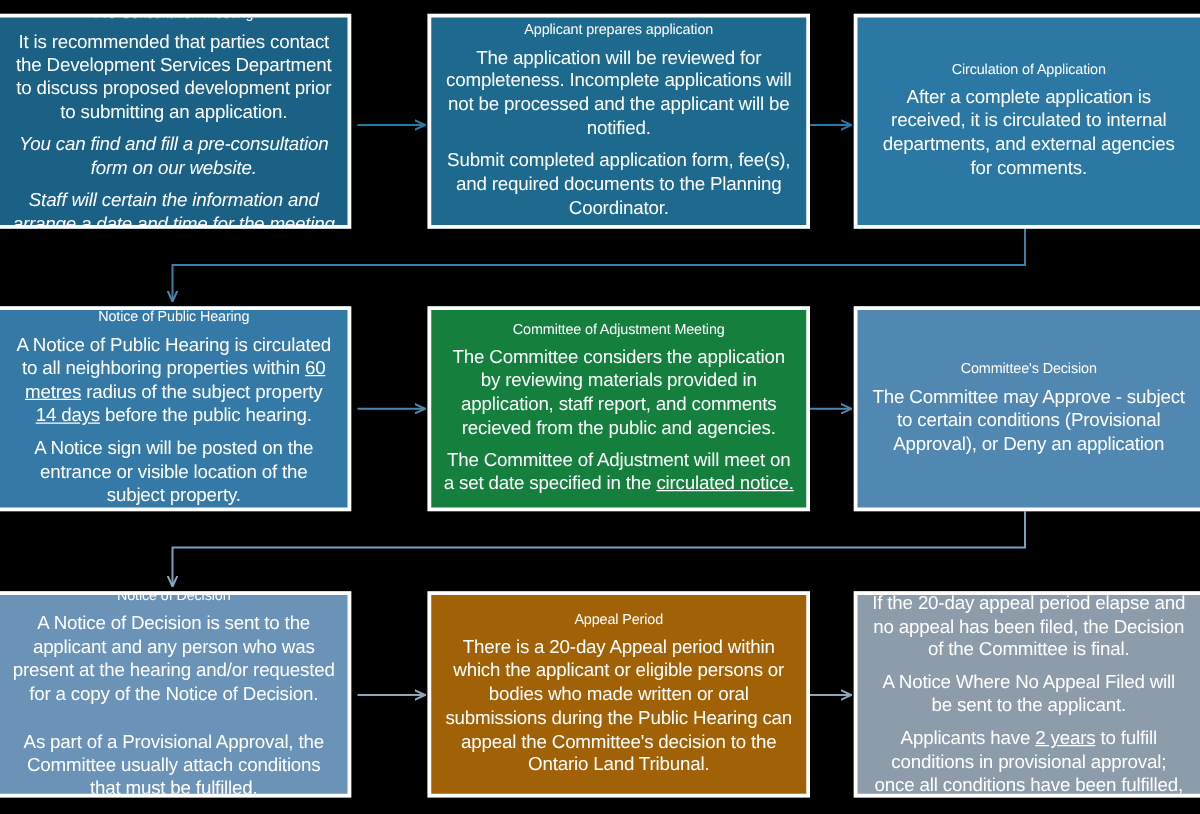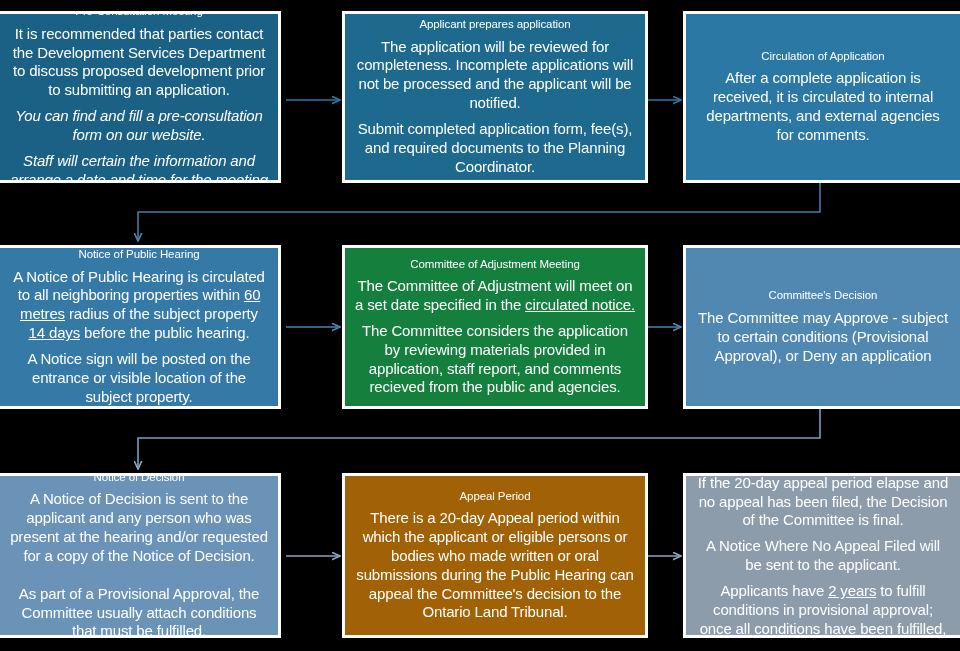--- a/index.html
+++ b/index.html
@@ -145,22 +145,22 @@
   </div>
 
   <div class="node r2 c1 tier2">
     <div class="title">Notice of Public Hearing</div>
     <p>A Notice of Public Hearing is circulated to all neighboring properties within <u>60 metres</u> radius of the subject property <u>14 days</u> before the public hearing.</p>
     <p>A Notice sign will be posted on the entrance or visible location of the subject property.</p>
   </div>
 
   <div class="node r2 c2 tier2b">
     <div class="title">Committee of Adjustment Meeting</div>
+    <p>The Committee considers the application by reviewing materials provided in application, staff report, and comments recieved from the public and agencies.</p>
     <p>The Committee of Adjustment will meet on a set date specified in the <u>circulated notice.</u></p>
-    <p>The Committee considers the application by reviewing materials provided in application, staff report, and comments recieved from the public and agencies.</p>
   </div>
 
   <div class="node r2 c3 tier2c">
     <div class="title">Committee's Decision</div>
     <p>The Committee may Approve - subject to certain conditions (Provisional Approval), or Deny an application</p>
   </div>
 
   <div class="node r3 c1 tier3">
     <div class="title">Notice of Decision</div>
     <p>A Notice of Decision is sent to the applicant and any person who was present at the hearing and/or requested for a copy of the Notice of Decision.</p>

